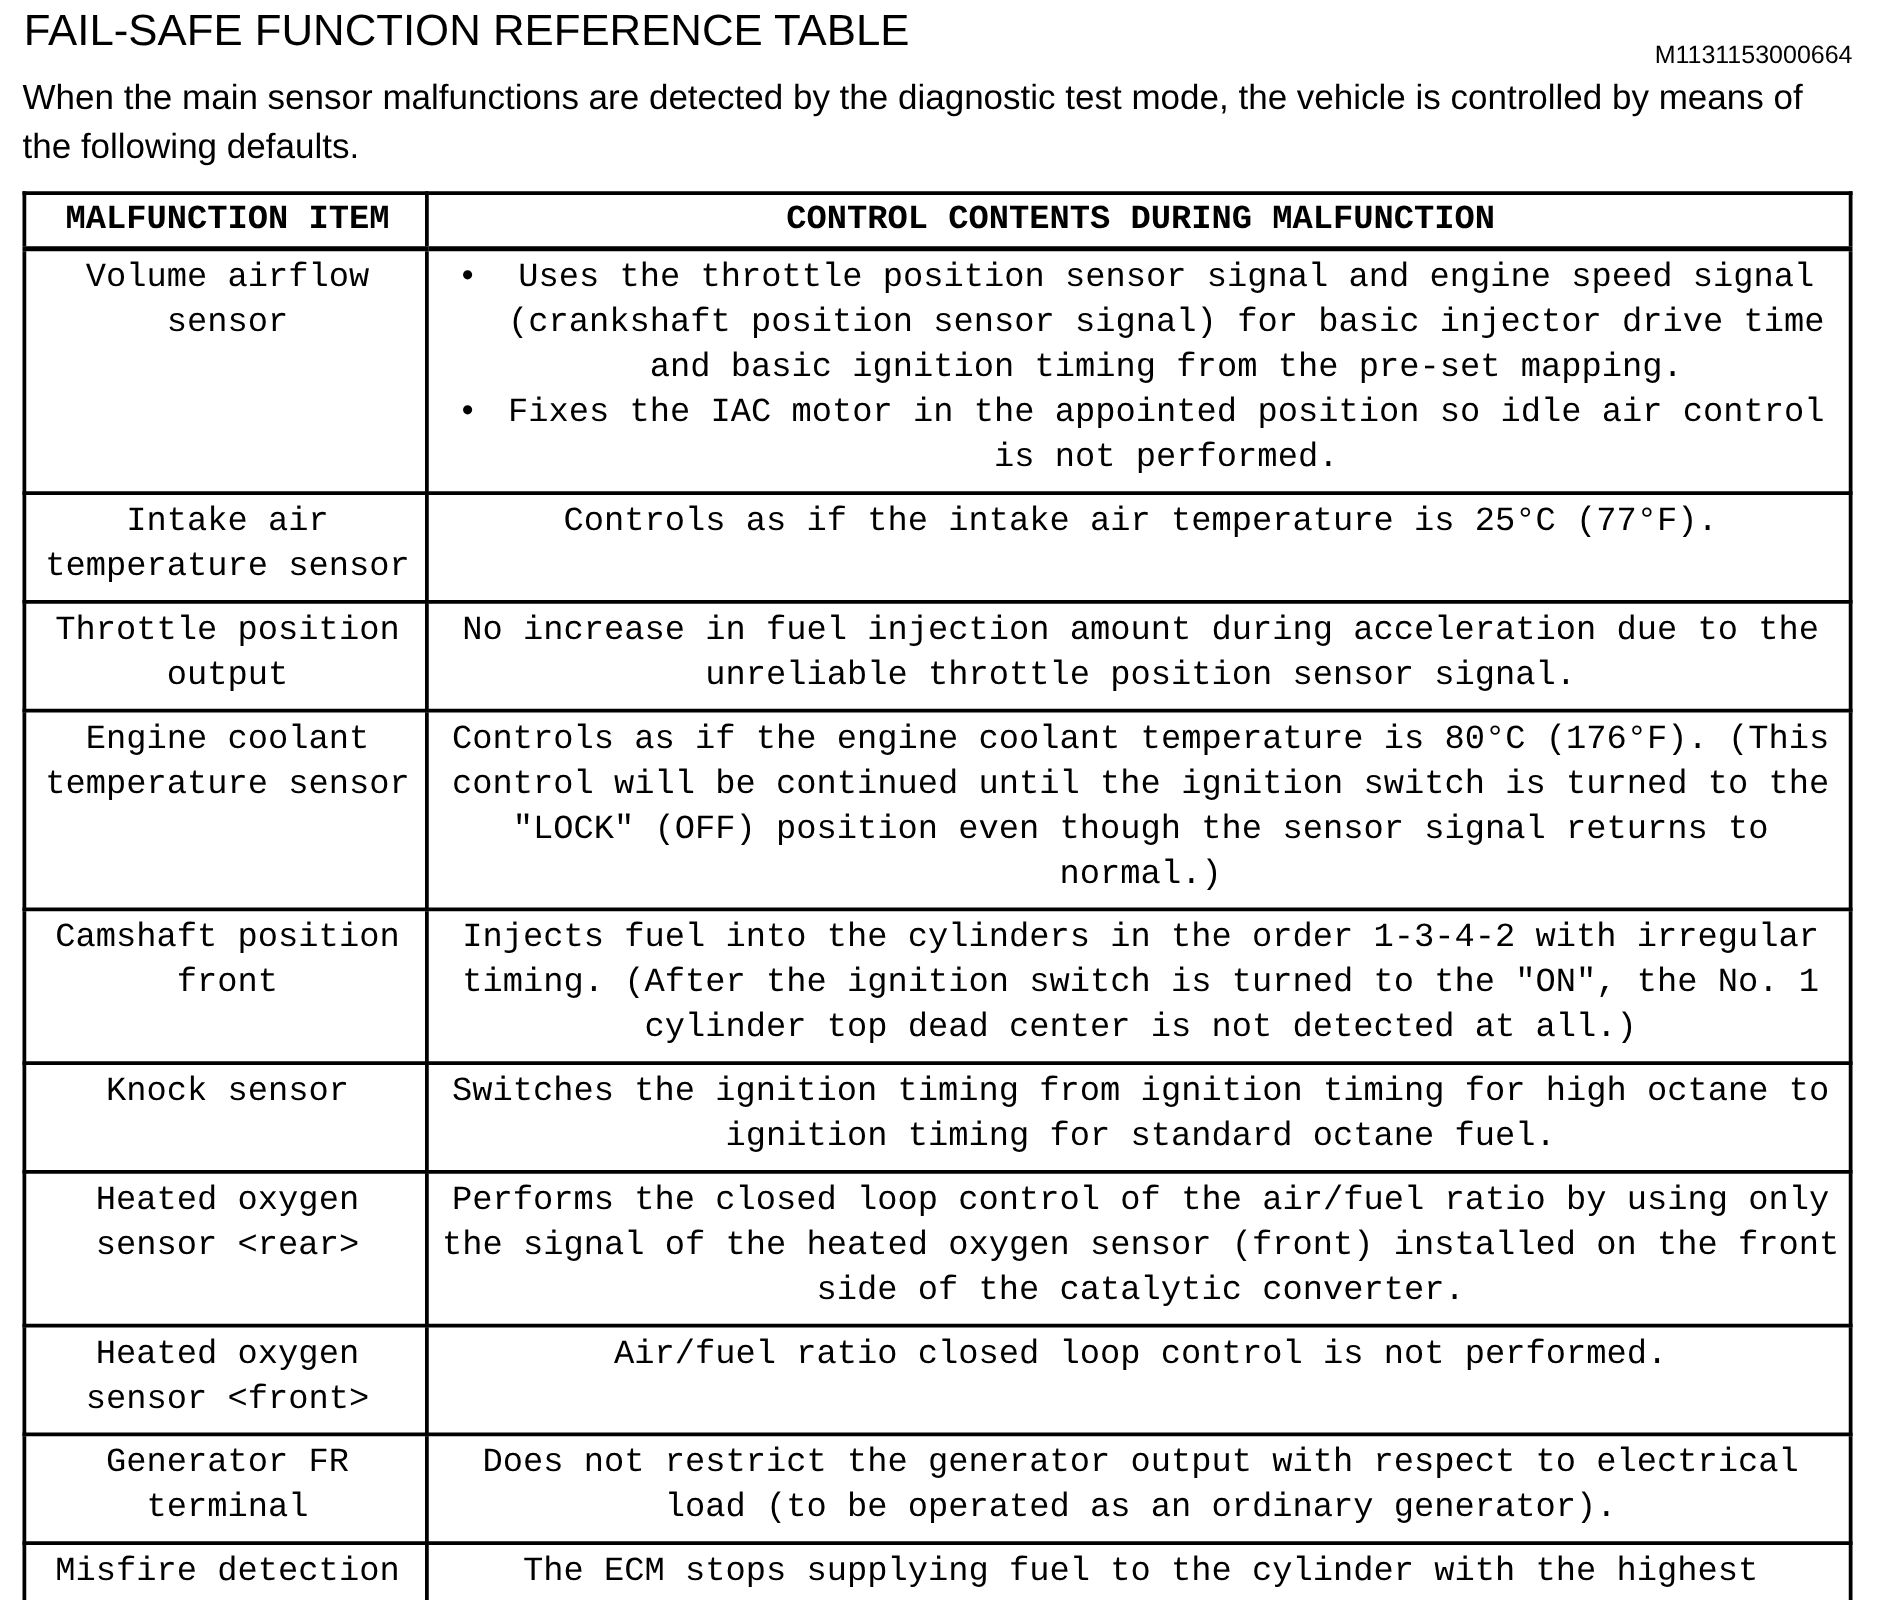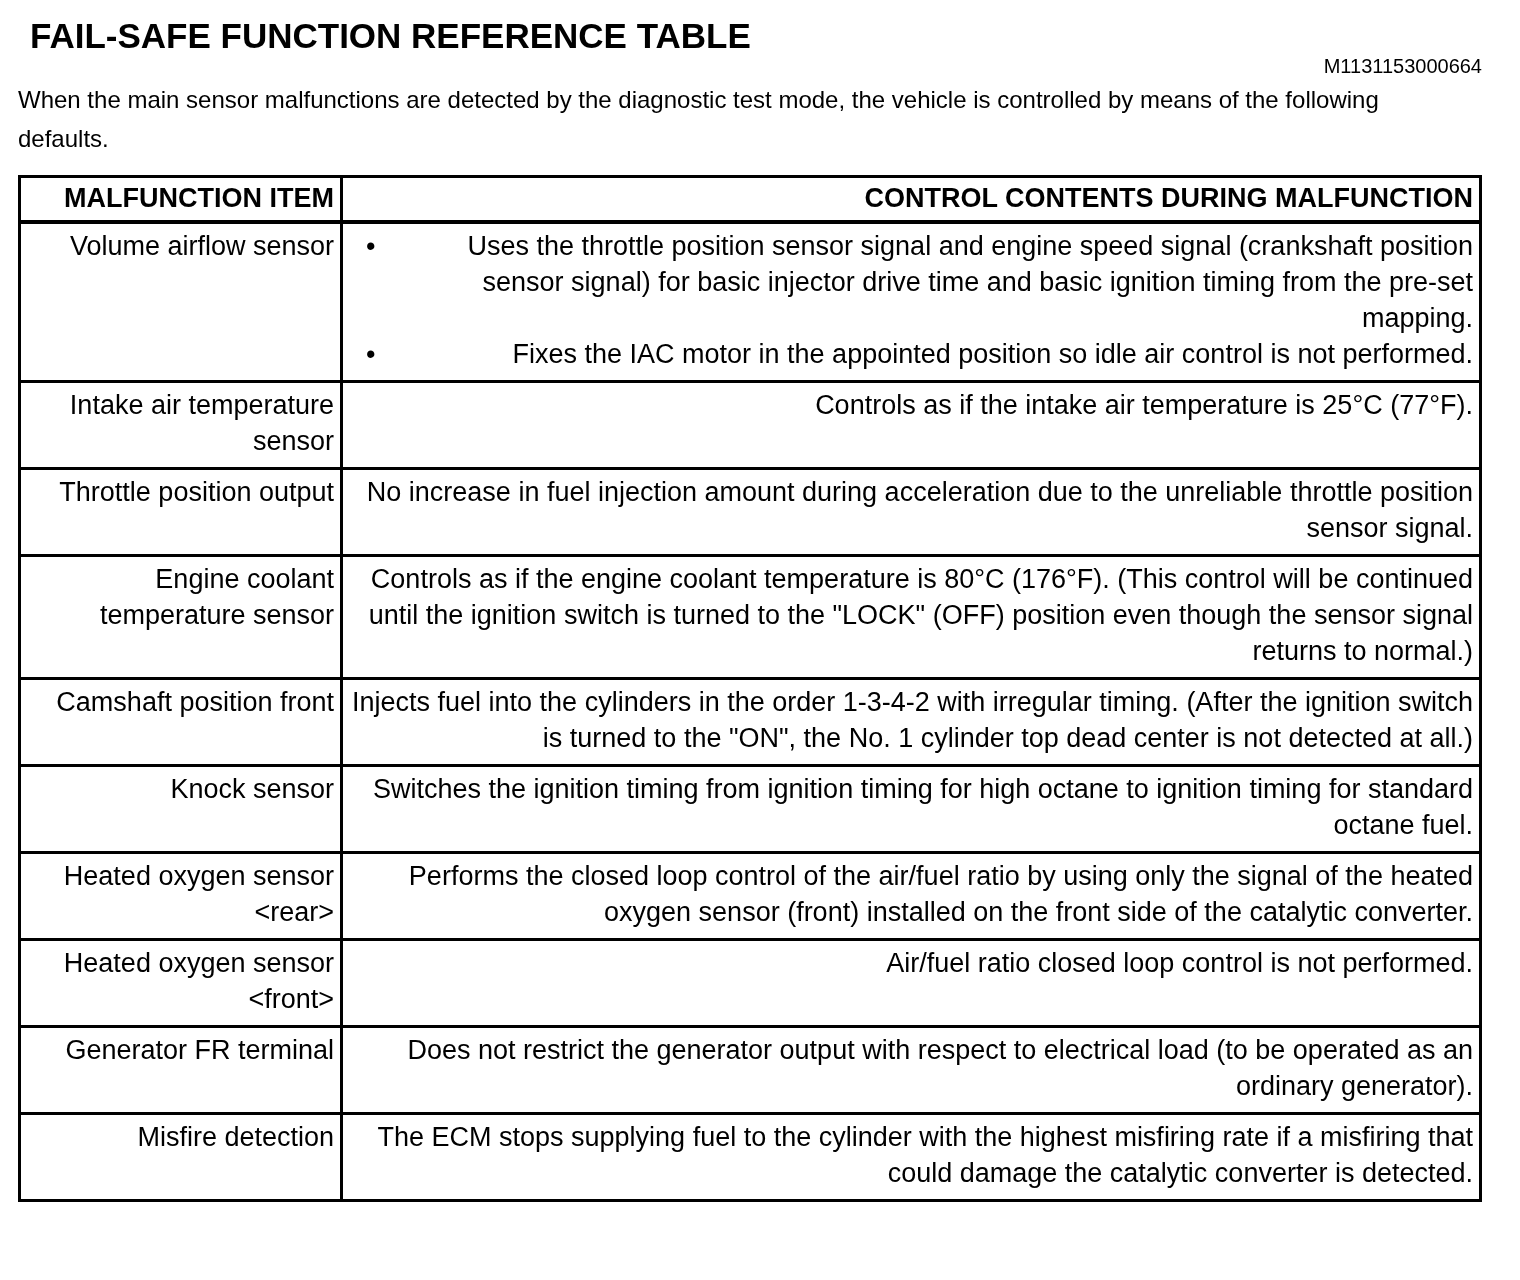--- a/index.html
+++ b/index.html
@@ -13,47 +13,48 @@
   }
   .page { padding: 4px 38px 0 18px; }
 
   .header-row {
     display: flex;
     justify-content: space-between;
     align-items: flex-end;
   }
   h1.title {
     font-size: 35px;
-    font-weight: bold;
-    margin: 12px;
+    font-weight: normal;
+    margin: 1px;
     white-space: nowrap;
   }
   .doc-code {
     font-size: 20px;
     position: relative;
     top: 10px;
     white-space: nowrap;
   }
   p.intro {
-    font-size: 24px;
+    font-size: 28px;
     line-height: 39px;
     margin: 12px 0 17px 0;
     max-width: 1450px;
   }
 
   table.ref-table {
     border-collapse: collapse;
     table-layout: fixed;
     width: 1464px;
   }
   table.ref-table th,
   table.ref-table td {
     border: 3px solid #000;
     vertical-align: top;
-    text-align: right;
+    text-align: center;
+    font-family: Liberation Mono, monospace;
   }
   table.ref-table th {
     font-size: 27px;
     font-weight: bold;
     padding: 5px 6px 6px 9px;
     white-space: nowrap;
     border-bottom-width: 4px;
   }
   th.col-item, td.col-item { width: 322px; }
   table.ref-table td {

